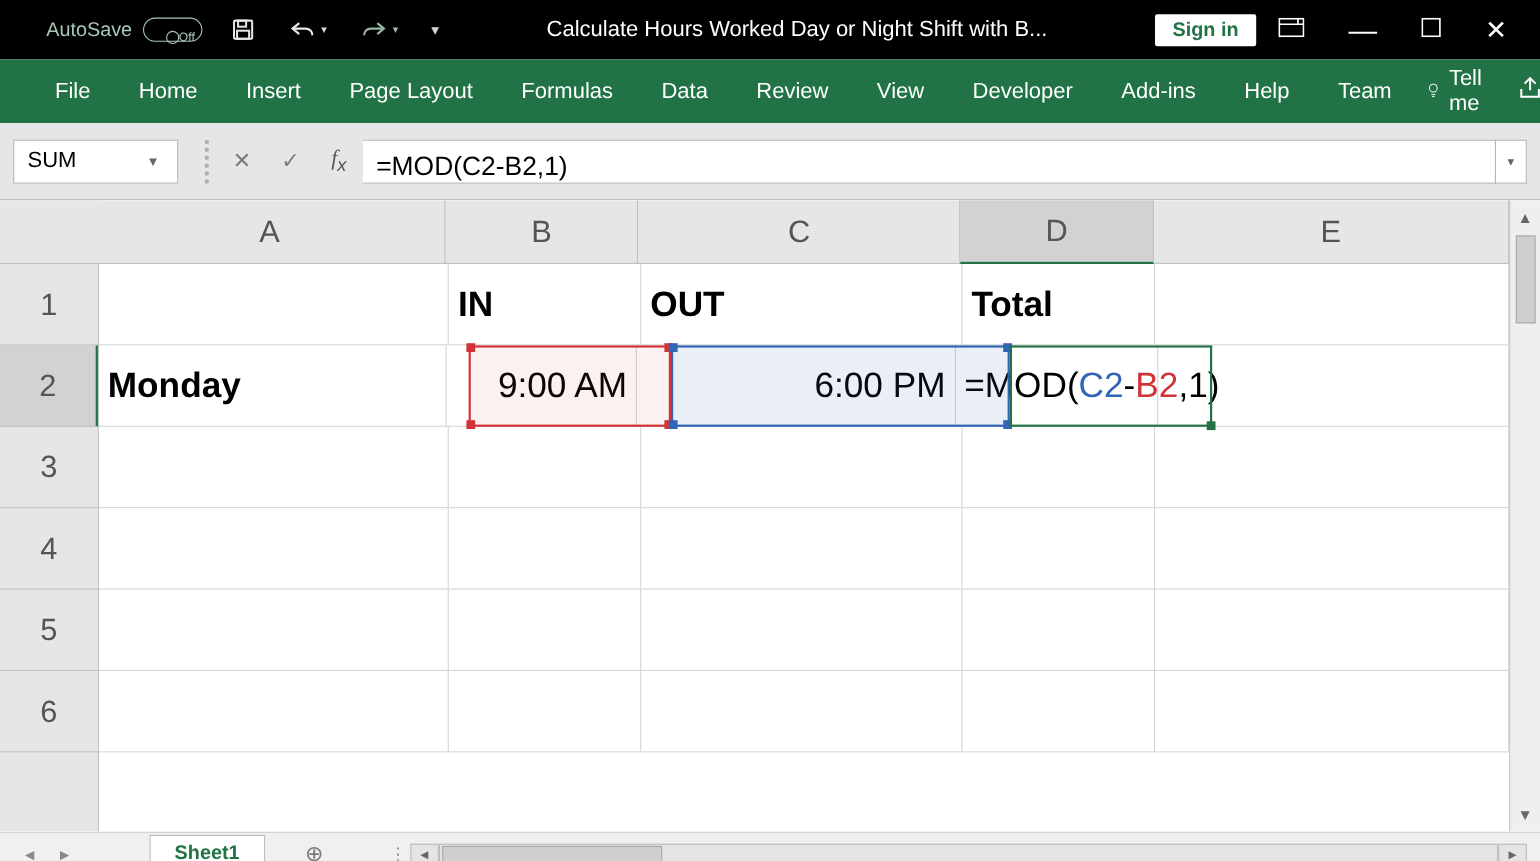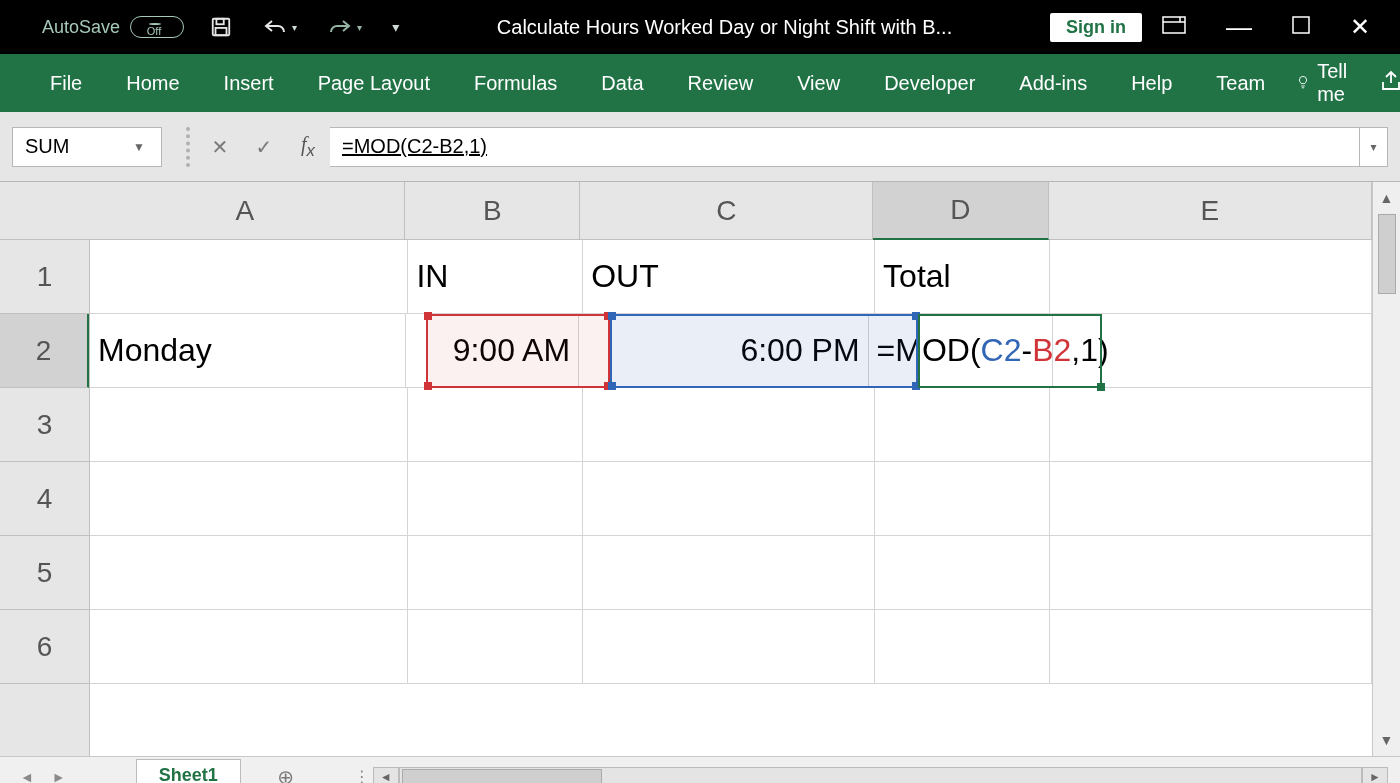--- a/index.html
+++ b/index.html
@@ -1,21 +1,21 @@
 <!DOCTYPE html>
 <html><head>
 <meta charset="utf-8">
 <style>
   * { box-sizing: border-box; margin: 0; padding: 0; font-family: "Segoe UI", Arial, sans-serif; }
   body { width: 1400px; height: 783px; background: #fff; overflow: hidden; user-select: none; }
 
   
   .titlebar { height: 54px; background: #000000; display: flex; align-items: center; color: #cde7d9; }
   .autosave { display: flex; align-items: center; gap: 10px; margin-left: 42px; font-size: 18px; color: #a7c9b7; }
-  .autosave-toggle { width: 54px; height: 22px; border: 1.5px solid #a7c9b7; border-radius: 12px; display: flex; align-items: center; justify-content: flex-end; padding: 13px 4px 0 0; flex-direction: column; }
+  .autosave-toggle { width: 54px; height: 22px; border: 1.5px solid #a7c9b7; border-radius: 12px; display: flex; align-items: center; justify-content: flex-end; padding: 13px 4px 0 0; }
   .autosave-knob { width: 12px; height: 12px; border: 1.5px solid #a7c9b7; border-radius: 50%; }
   .autosave-off { font-size: 11px; margin-right: 2px; }
   .qat { display: flex; align-items: center; gap: 30px; margin-left: 26px; color: #e6f1eb; }
   .qat-btn { display: flex; align-items: center; gap: 4px; opacity: .9; }
   .title-text { flex: 1; text-align: center; font-size: 20px; color: #fff; white-space: nowrap; overflow: hidden; text-overflow: ellipsis; padding: 0 8px; }
   .signin { background: #fff; color: #217346; font-weight: 600; font-size: 18px; padding: 4px 16px; border-radius: 2px; margin-right: 20px; }
   .wincontrols { display: flex; align-items: center; gap: 40px; margin-right: 30px; color: #fff; }
 
   
   .ribbon { height: 58px; background: #217346; display: flex; align-items: center; padding: 0 28px 0 38px; color: #fff; font-size: 20px; }
@@ -24,39 +24,39 @@
   .tellme { display: flex; align-items: center; gap: 8px; }
   .share { margin-left: 24px; }
 
   
   .formulabar-wrap { height: 70px; background: #e6e6e6; border-bottom: 1px solid #b7b7b7; display: flex; align-items: center; padding: 14px 12px; }
   .namebox { width: 150px; height: 40px; background: #fff; border: 1px solid #b7b7b7; display: flex; align-items: center; padding: 0 16px 0 12px; font-size: 20px; }
   .namebox-dd { margin-left: auto; font-size: 12px; color: #666; }
   .nb-divider { width: 12px; height: 40px; border-left: 4px dotted #b0b0b0; margin-left: 24px; }
   .fb-btn { width: 44px; height: 40px; display: flex; align-items: center; justify-content: center; color: #7a7a7a; font-size: 20px; }
   .fb-fx { font-style: italic; font-family: "Times New Roman", serif; font-size: 20px; color: #555; text-align: right; }
-  .formula-input { flex: 1; height: 40px; background: #fff; border: 1px solid #b7b7b7; border-left: none; display: flex; align-items: center; padding: 0 12px; font-size: 20px; color: #000; text-decoration: underline; }
+  .formula-input { flex: 1; height: 40px; background: #fff; border: 1px solid #b7b7b7; border-left: none; display: flex; align-items: flex-end; padding: 0 12px; font-size: 24px; color: #000; }
   .formula-expand { width: 28px; height: 40px; background: #fff; border: 1px solid #b7b7b7; border-left: none; display: flex; align-items: center; justify-content: center; font-size: 12px; color: #666; }
 
   
   .gridwrap { position: relative; height: 574px; background: #fff; display: flex; }
   .grid-main { flex: 1; position: relative; overflow: hidden; }
   .col-headers { position: absolute; top: 0; left: 0; right: 0; height: 58px; background: #e6e6e6; border-bottom: 1px solid #c0c0c0; display: flex; }
   .row-headers { position: absolute; top: 58px; left: 0; width: 90px; bottom: 0; background: #e6e6e6; border-right: 1px solid #c0c0c0; }
   .corner { position: absolute; top: 0; left: 0; width: 90px; height: 58px; background: #e6e6e6; border-right: 1px solid #c0c0c0; border-bottom: 1px solid #c0c0c0; }
   .corner::after { content: ""; position: absolute; right: 4px; bottom: 4px; width: 0; height: 0; border-style: solid; border-width: 0 0 30px 30px; border-color: transparent transparent #b0b0b0 transparent; }
   .ch { height: 58px; border-right: 1px solid #c0c0c0; display: flex; align-items: center; justify-content: center; font-size: 28px; color: #555; }
   .ch.sel { background: #d2d2d2; border-bottom: 2px solid #217346; }
   .rh { height: 74px; border-bottom: 1px solid #c0c0c0; display: flex; align-items: center; justify-content: center; font-size: 28px; color: #555; }
   .rh.sel { background: #d2d2d2; border-right: 2px solid #217346; }
 
   .cells { position: absolute; top: 58px; left: 90px; right: 0; bottom: 0; }
   .row { display: flex; height: 74px; border-bottom: 1px solid #d4d4d4; }
   .cell { border-right: 1px solid #d4d4d4; display: flex; align-items: center; padding: 0 8px; font-size: 32px; color: #000; overflow: visible; position: relative; }
-  .cell.bold { font-weight: 400; }
+  .cell.bold { font-weight: 700; }
   .cell.right { justify-content: flex-end; }
   .cell.left { justify-content: flex-start; }
 
   
   .wA { width: 336px; } .wB { width: 184px; } .wC { width: 308px; } .wD { width: 184px; } .wE { width: 340px; }
   .ch-sp { width: 90px; }
 
   
   .ref-red  { position:absolute; border: 2px solid #d13438; background: rgba(209,52,56,.07); pointer-events:none; }
   .ref-blue { position:absolute; border: 2px solid #3165b5; background: rgba(49,101,181,.10); pointer-events:none; }

